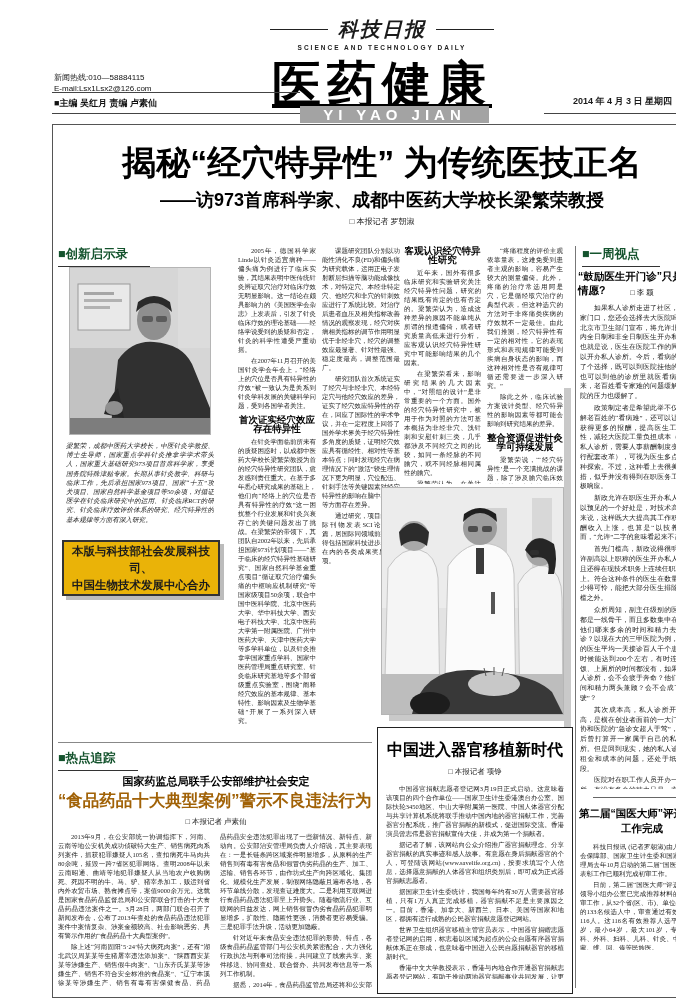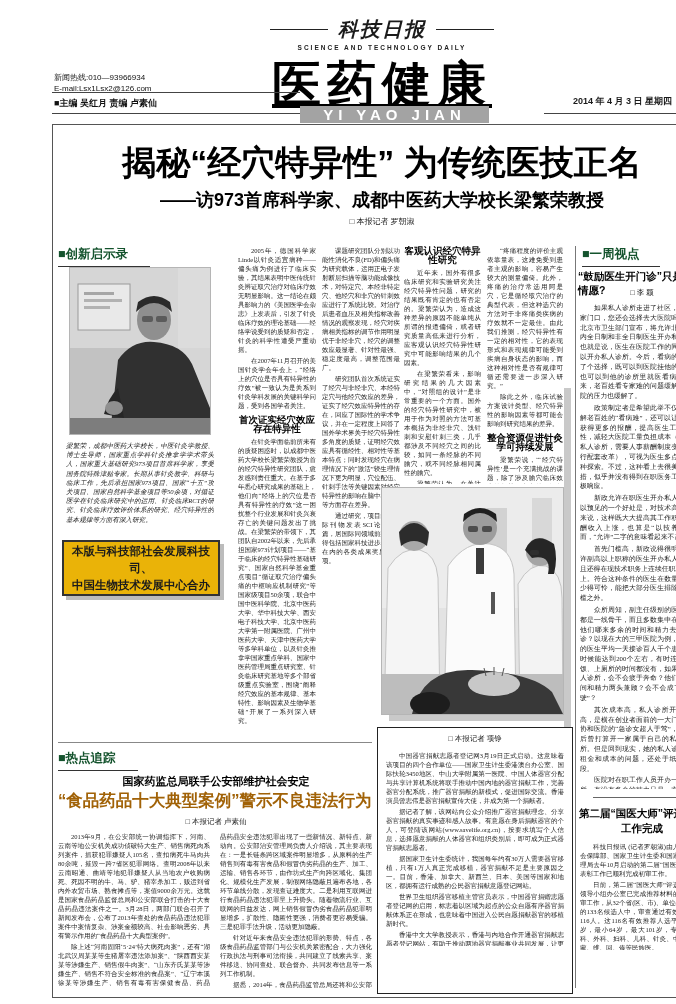--- a/index.html
+++ b/index.html
@@ -69,21 +69,21 @@
 <body>
 
 <div class="abs paper-name-row">
   <span class="mast-line"></span><span class="paper-name">科技日报</span><span class="mast-line"></span>
 </div>
 <div class="abs paper-en">SCIENCE AND TECHNOLOGY DAILY</div>
 <div class="abs section-title">医药健康</div>
 <div class="abs pinyin-bar">YI YAO JIAN KANG</div>
 
 <div class="abs mast-left">
-  <div>新闻热线:010—93966934</div>
+  <div>新闻热线:010—58884115</div>
   <div>E-mail:Lsx1Lsx2@126.com</div>
   <div class="mast-editors">■主编 吴红月 责编 卢素仙</div>
 </div>
 <div class="abs rule" style="left:8px;top:92px;width:248px;"></div>
 <div class="abs rule" style="left:8px;top:113px;width:248px;"></div>
 <div class="abs mast-date">2014 年 4 月 3 日 星期四</div>
 <div class="abs rule" style="left:500px;top:113px;width:166px;"></div>
 <div class="abs page-badge">9</div>
 
 <div class="abs frame"></div>
@@ -194,20 +194,21 @@
   <p>2013年9月，在公安部统一协调指挥下，河南、云南等地公安机关成功侦破特大生产、销售病死肉系列案件，抓获犯罪嫌疑人105名，查扣病死牛马肉共80余吨，摧毁一跨7省区犯罪网络。查明2008年以来云南昭通、曲靖等地犯罪嫌疑人从当地农户收购病死、死因不明的牛、马、驴、猪宰杀加工，贩运到省内外农贸市场、熟食摊点等，案值9000余万元。这就是国家食品药品监督总局和公安部联合打击的十大食品药品违法案件之一。3月28日，两部门联合召开了新闻发布会，公布了2013年查处的食品药品违法犯罪案件中案情复杂、涉案金额较高、社会影响恶劣、具有警示作用的“食品药品十大典型案例”。</p>
   <p>除上述“河南固阳‘5·24’特大病死肉案”，还有“湖北武汉周某某等生猪屠宰违法添加案”、“陕西西安某某等涉嫌生产、销售假牛肉案”、“山东齐氏某某等涉嫌生产、销售不符合安全标准的食品案”、“辽宁本溪徐某等涉嫌生产、销售有毒有害保健食品、药品案”、“江苏泰兴黄某某等涉嫌生产、销售有毒有害保健食品案”、“广西柳州‘5·17’生产、销售假药案”、“广东深圳‘7·29’系列生产、销售假药案”、“湖南隆回孙某某等涉嫌生产、销售假药案”以及“浙江丽水周某某等涉嫌生产、销售假劣药品案”。</p>
 </div>
 <div class="abs bodytext" style="left:176px;top:832px;width:152px;height:156px;">
   <p style="text-indent:0;">品药品安全违法犯罪出现了一些新情况、新特点、新动向。公安部治安管理局负责人介绍说，其主要表现在：一是长链条跨区域案件明显增多，从原料的生产销售到有毒有害食品和假冒伪劣药品的生产、加工、运输、销售各环节，由作坊式生产向跨区域化、集团化、规模化生产发展，制假网络隐蔽且遍布各地，各环节单线分散，发现查证难度大。二是利用互联网进行食品药品违法犯罪呈上升势头。随着物流行业、互联网的日益发达，网上销售假冒伪劣食品药品犯罪明显增多，扩散性、隐匿性更强，消费者更容易受骗。三是犯罪手法升级，活动更加隐蔽。</p>
   <p>针对近年来食品安全违法犯罪的形势、特点，各级食品药品监管部门与公安机关紧密配合，大力强化行政执法与刑事司法衔接，共同建立了线索共享、案件移送、协同查处、联合督办、共同发布信息等一系列工作机制。</p>
   <p>据悉，2014年，食品药品监管总局还将和公安部一起推动相关领域立法工作，建立最严格的食品药品安全监管制度，针对食品药品违法实施最严厉的惩处措施，进一步完善行刑衔接机制，保持打击食品药品安全犯罪高压态势。公安部已部署开展“打击食品药品犯罪深化年”活动。</p>
 </div>
 
 <div class="abs organ-box" style="left:333px;top:727px;width:194px;height:265px;">
+  <div class="organ-headline" style="margin-top:12px;">中国进入器官移植新时代</div>
   <div class="small-byline" style="margin-top:6px;">□ 本报记者 项铮</div>
   <div class="bodytext" style="margin:7px 8px 0 8px;height:195px;">
     <p>中国器官捐献志愿者登记网3月19日正式启动。这意味着该项目的四个合作单位——国家卫生计生委港澳台办公室、国际扶轮3450地区、中山大学附属第一医院、中国人体器官分配与共享计算机系统将联手推动中国内地的器官捐献工作，完善器官分配系统，推广器官捐献的新模式，促进国际交流。香港演员曾志伟是器官捐献宣传大使，并成为第一个捐献者。</p>
     <p>据记者了解，该网站向公众介绍推广器官捐献理念、分享器官捐献的真实事迹和感人故事。有意愿在身后捐献器官的个人，可登陆该网站(www.savelife.org.cn)，按要求填写个人信息，选择愿意捐献的人体器官和组织类别后，即可成为正式器官捐献志愿者。</p>
     <p>据国家卫生计生委统计，我国每年约有30万人需要器官移植，只有1万人真正完成移植，器官捐献不足是主要原因之一。目前，香港、加拿大、新西兰、日本、美国等国家和地区，都拥有运行成熟的公民器官捐献意愿登记网站。</p>
     <p>世界卫生组织器官移植主管官员表示，中国器官捐赠志愿者登记网的启用，标志着以区域为起点的公众自愿有序器官捐献体系正在形成，也意味着中国进入公民自愿捐献器官的移植新时代。</p>
     <p>香港中文大学教授表示，香港与内地合作开通器官捐献志愿者登记网站，有助于推动两地器官捐献事业共同发展，让更多终末期器官衰竭的患者获得重生的机会。</p>
   </div>
 </div>
 

